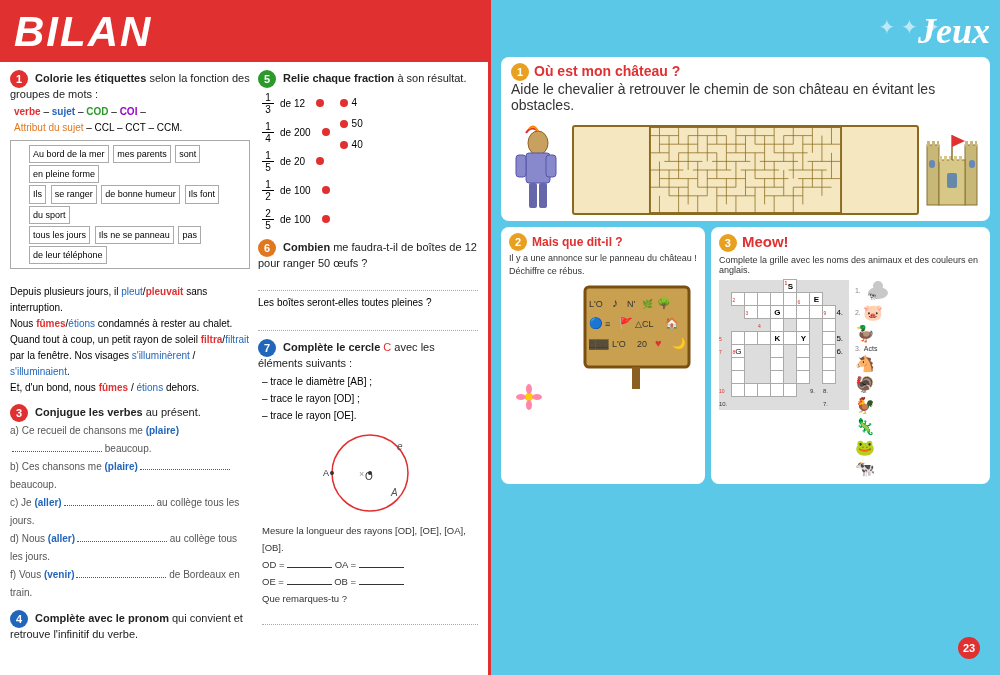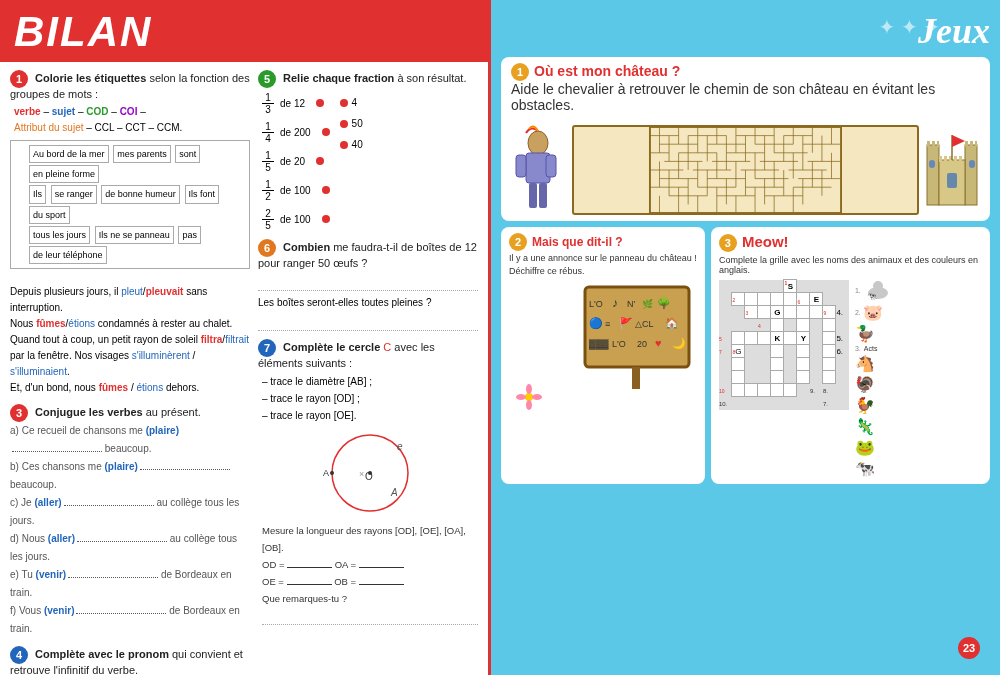--- a/index.html
+++ b/index.html
@@ -379,21 +379,20 @@
           <span class="ex-number red">3</span>
           <span class="ex-title">
             <strong>Conjugue les verbes</strong> au présent.
           </span>
         </div>
         <div class="ex3-items">
           <div>a) Ce recueil de chansons me <span class="item-label">(plaire)</span><span class="dotline"></span> beaucoup.</div>
           <div>b) Ces chansons me <span class="item-label">(plaire)</span><span class="dotline"></span> beaucoup.</div>
           <div>c) Je <span class="item-label">(aller)</span><span class="dotline"></span> au collège tous les jours.</div>
           <div>d) Nous <span class="item-label">(aller)</span><span class="dotline"></span> au collège tous les jours.</div>
-          <div>e) Tu <span class="item-label">(venir)</span><span class="dotline"></span> de Bordeaux en train.</div>
           <div>f) Vous <span class="item-label">(venir)</span><span class="dotline"></span> de Bordeaux en train.</div>
         </div>
       </div>
 
       <div class="exercise">
         <div>
           <span class="ex-number blue">4</span>
           <span class="ex-title">
             <strong>Complète avec le pronom</strong> qui convient et retrouve l'infinitif du verbe.
           </span>

